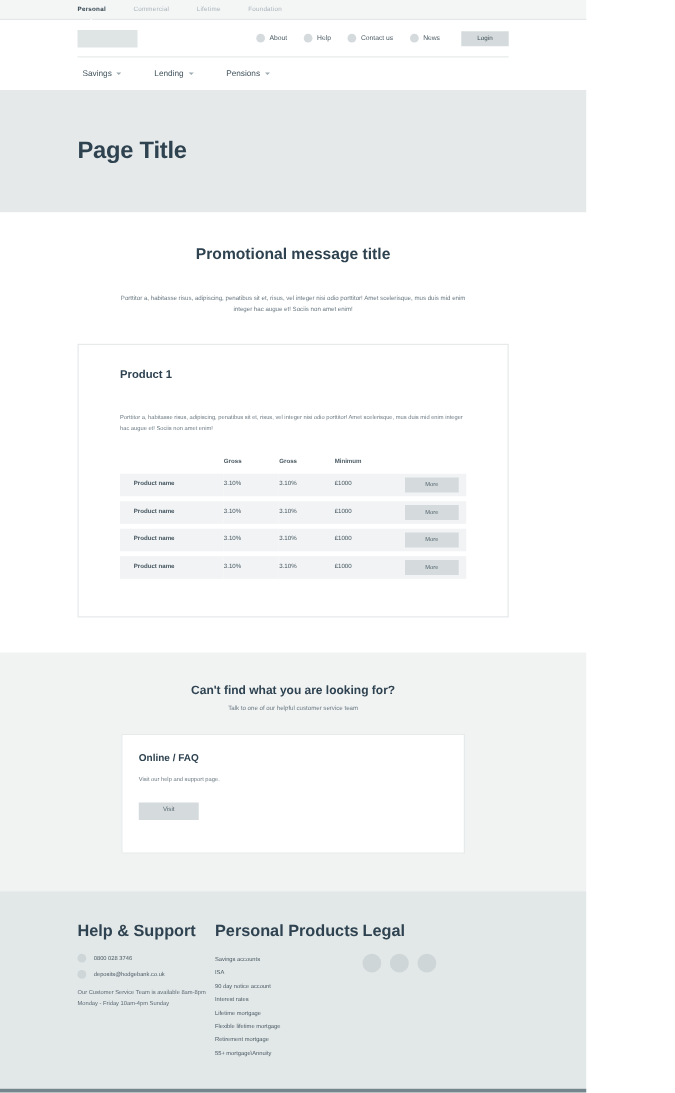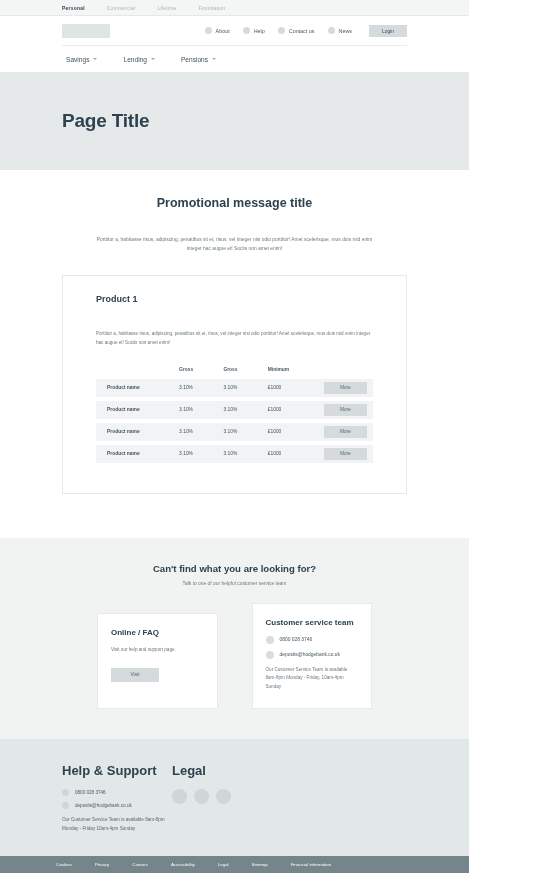--- a/index.html
+++ b/index.html
@@ -164,21 +164,20 @@
   }
   .col-name { width: 30%; }
   .col-num  { width: 16%; }
   .col-btn  { width: 22%; padding-right: 6px; }
 
   
   .help {
     background: #f1f3f3;
     padding: 25px 97px 30px;
     text-align: center;
-    margin-top: 16px;
   }
   .help-title {
     font-size: 9.6px;
     font-weight: bold;
     color: #2e4250;
     margin-bottom: 7px;
   }
   .help-sub { font-size: 4.9px; color: #6b7a83; margin-bottom: 17px; }
   .help-cards { display: flex; gap: 34px; text-align: left; align-items: flex-end; }
   .help-card {
@@ -373,49 +372,48 @@
 
   <div class="help">
     <h2 class="help-title">Can't find what you are looking for?</h2>
     <div class="help-sub">Talk to one of our helpful customer service team</div>
     <div class="help-cards">
       <div class="help-card">
         <h3 class="help-card-title">Online / FAQ</h3>
         <p class="help-card-text">Visit our help and support page.</p>
         <div class="visit-btn">Visit</div>
       </div>
-      <div class="help-card">
-        <h3 class="help-card-title">Customer service team</h3>
-        <div class="contact-row">
-          <span class="contact-dot"></span>
-          <span class="contact-label">0800 028 3746</span>
-        </div>
-        <div class="contact-row">
-          <span class="contact-dot"></span>
-          <span class="contact-label">deposits@hodgebank.co.uk</span>
-        </div>
-        <p class="contact-note">Our Customer Service Team is available 8am-8pm Monday - Friday, 10am-4pm Sunday</p>
-      </div>
     </div>
   </div>
 
   <div class="footer">
     <div class="fcol-help">
       <div class="footer-heading">Help &amp; Support</div>
       <div class="f-contact-row">
         <span class="f-dot"></span>
         <span class="f-contact-label">0800 028 3746</span>
       </div>
       <div class="f-contact-row">
         <span class="f-dot"></span>
         <span class="f-contact-label">deposits@hodgebank.co.uk</span>
       </div>
       <p class="footer-note">Our Customer Service Team is available 8am-8pm Monday - Friday 10am-4pm Sunday</p>
     </div>
 
+    <div class="fcol-prod">
+      <div class="footer-heading">Personal Products</div>
+      <a class="footer-link">Savings accounts</a>
+      <a class="footer-link">ISA</a>
+      <a class="footer-link">90 day notice account</a>
+      <a class="footer-link">Interest rates</a>
+      <a class="footer-link">Lifetime mortgage</a>
+      <a class="footer-link">Flexible lifetime mortgage</a>
+      <a class="footer-link">Retirement mortgage</a>
+      <a class="footer-link">55+ mortgage\Annuity</a>
+    </div>
 
     <div class="fcol-social">
       <div class="footer-heading">Legal</div>
       <div class="social-icons">
         <div class="social-icon"></div>
         <div class="social-icon"></div>
         <div class="social-icon"></div>
       </div>
     </div>
   </div>

